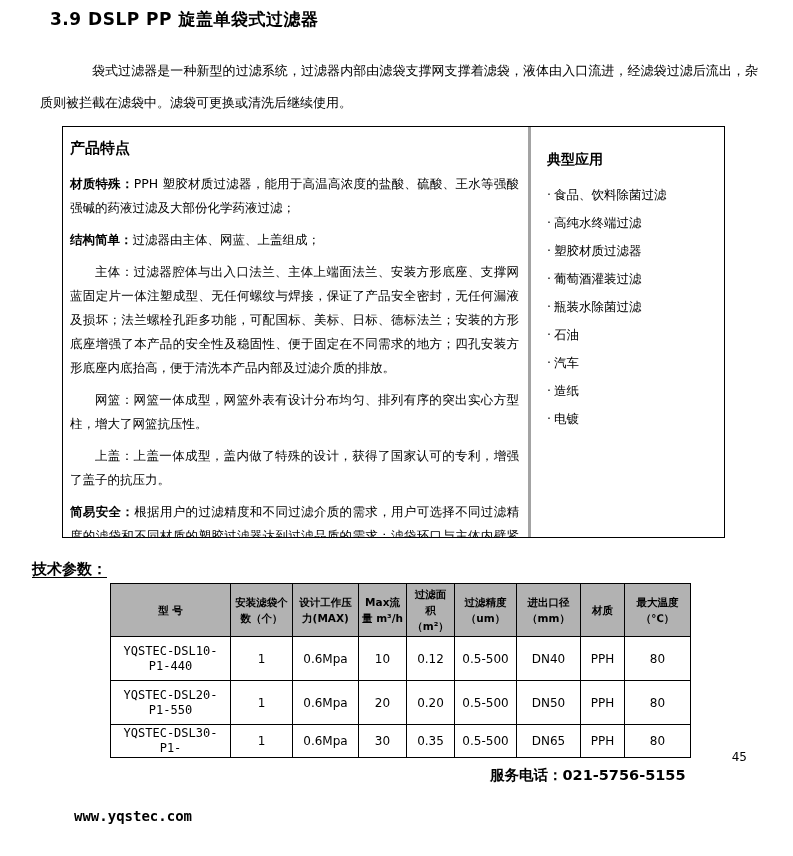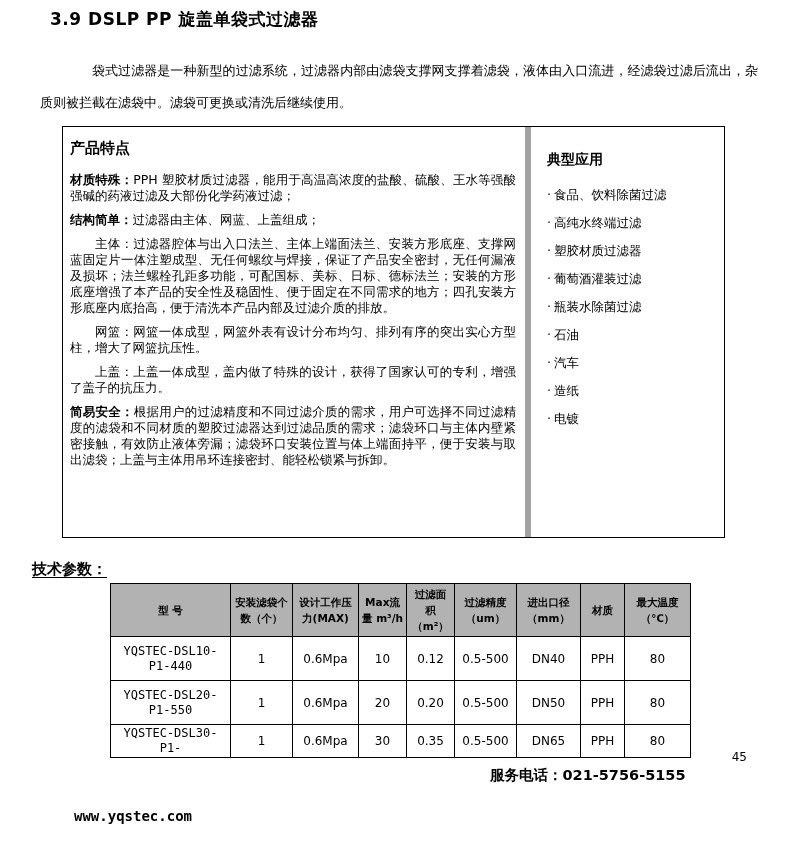--- a/index.html
+++ b/index.html
@@ -12,26 +12,26 @@
   }
   .intro{
     position:absolute;left:40px;top:42px;width:718px;
     font-size:13px;line-height:32px;text-indent:4em;text-align:justify;
   }
   .feature-box{
     position:absolute;left:62px;top:126px;width:663px;height:412px;
     border:1px solid #000;box-sizing:border-box;display:flex;background:#fff;
   }
   .col-left{
-    width:468px;box-sizing:border-box;border-right:6px solid #a3a3a3;
+    width:468px;box-sizing:border-box;border-right:3px solid #a3a3a3;
     padding:12px 9px 0 7px;overflow:hidden;
   }
   .col-right{flex:1;box-sizing:border-box;padding:12px 6px 0 16px;overflow:hidden;}
   .feat-head{font-size:15px;font-weight:bold;margin:0 0 14px 0;}
-  .feat{font-size:12.5px;line-height:16px;margin:0 0 8px 0;text-align:justify;}
+  .feat{font-size:12.5px;line-height:24px;margin:0 0 8px 0;text-align:justify;}
   .feat.ind{text-indent:2em;}
   .lb-bold{font-weight:bold;}
   .lb-plain{font-weight:normal;}
   .apps-head{font-size:14px;font-weight:bold;margin:12px 0 18px 0;}
   .app-item{font-size:12.5px;line-height:16px;margin:0 0 12px 0;display:flex;}
   .app-item .blt{margin-right:3px;}
   .tech-head{
     position:absolute;left:32px;top:560px;font-size:15px;font-weight:bold;
     text-decoration:underline;text-underline-offset:3px;
   }

